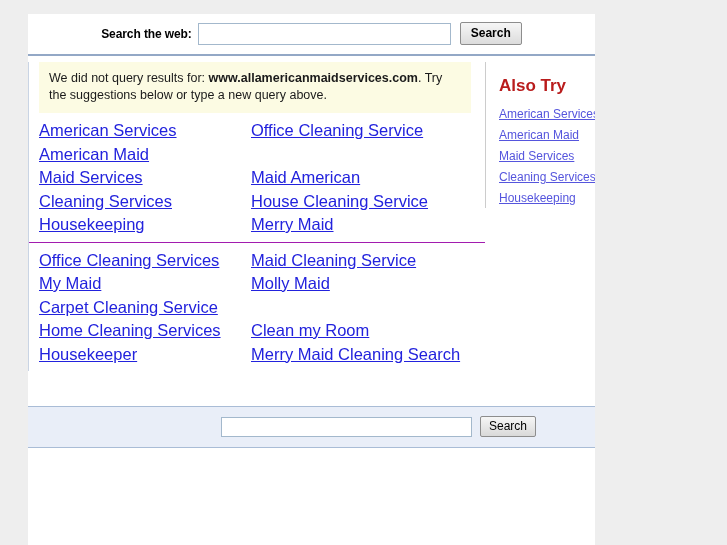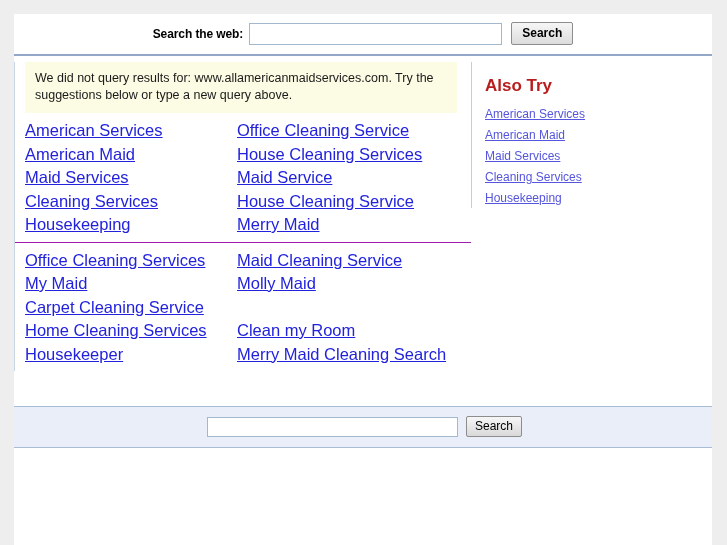--- a/index.html
+++ b/index.html
@@ -10,23 +10,23 @@
   body {
     width: 727px;
     height: 545px;
     background: #eeeeee;
     font-family: "Liberation Sans", sans-serif;
     overflow: hidden;
   }
 
   #page {
     position: absolute;
-    left: 14px;
+    left: 28px;
     top: 14px;
-    width: 698px;
+    width: 567px;
     height: 531px;
     background: #ffffff;
     overflow: hidden;
   }
 
   
   .topbar {
     padding: 8px 0 9px 0;
     text-align: center;
     white-space: nowrap;
@@ -88,21 +88,21 @@
   .notice {
     margin: 6px 4px 0 10px;
     background: #fcfbe3;
     color: #1a1a1a;
     font-size: 12.5px;
     line-height: 17px;
     padding: 8px 10px 9px 10px;
     width: 432px;
     box-sizing: border-box;
   }
-  .notice b { font-weight: normal; text-align: center; }
+  .notice b { font-weight: bold; text-align: center; }
 
   .link-block {
     padding: 6px 0 5px 0;
   }
   .link-block + .link-block {
     border-top: 1px solid #a21caf;
   }
   .link-row {
     display: flex;
     line-height: 23.5px;
@@ -207,25 +207,24 @@
         <span>We did not query results for: </span><b>www.allamericanmaidservices.com</b><span>. Try the suggestions below or type a new query above.</span>
       </div>
 
       <div class="link-block">
         <div class="link-row">
           <div class="link-cell left"><a class="result-link" href="#">American Services</a></div>
           <div class="link-cell right"><a class="result-link" href="#">Office Cleaning Service</a></div>
         </div>
         <div class="link-row">
           <div class="link-cell left"><a class="result-link" href="#">American Maid</a></div>
-          <div class="link-cell right"><a class="result-link" href="#">House Cleaning Services</a></div>
         </div>
         <div class="link-row">
           <div class="link-cell left"><a class="result-link" href="#">Maid Services</a></div>
-          <div class="link-cell right"><a class="result-link" href="#">Maid Service</a></div>
+          <div class="link-cell right"><a class="result-link" href="#">Maid American</a></div>
         </div>
         <div class="link-row">
           <div class="link-cell left"><a class="result-link" href="#">Cleaning Services</a></div>
           <div class="link-cell right"><a class="result-link" href="#">House Cleaning Service</a></div>
         </div>
         <div class="link-row">
           <div class="link-cell left"><a class="result-link" href="#">Housekeeping</a></div>
           <div class="link-cell right"><a class="result-link" href="#">Merry Maid</a></div>
         </div>
       </div>

